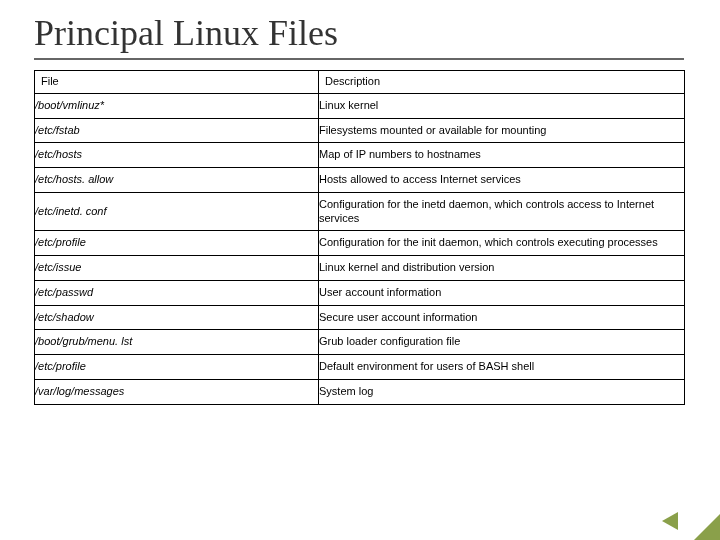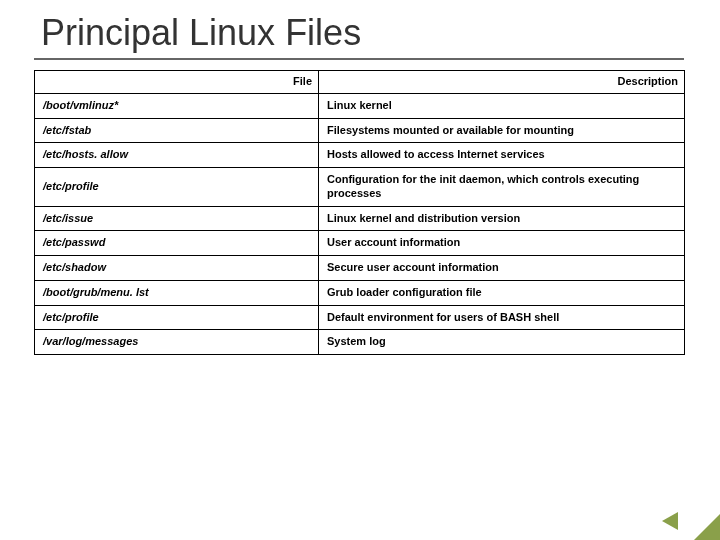--- a/index.html
+++ b/index.html
@@ -14,22 +14,22 @@
   }
   .slide {
     position: relative;
     width: 720px;
     height: 540px;
     box-sizing: border-box;
   }
   .title {
     position: absolute;
     top: 12px;
-    left: 41px;
-    font-family: Liberation Sans, sans-serif;
+    left: 34px;
+    font-family: Liberation Serif, serif;
     font-size: 36px;
     font-weight: 400;
     color: #333;
   }
   .underline {
     position: absolute;
     top: 58px;
     left: 34px;
     width: 650px;
     height: 2px;
@@ -43,28 +43,28 @@
     border-collapse: collapse;
     table-layout: fixed;
   }
   .tbl th, .tbl td {
     border: 1.5px solid #000;
     font-size: 11px;
     line-height: 1.25;
     vertical-align: middle;
   }
   .tbl th {
-    font-weight: 700;
-    text-align: right;
+    font-weight: 400;
+    text-align: left;
     padding: 4px 6px;
   }
   .tbl td {
-    font-weight: 700;
+    font-weight: 400;
     text-align: left;
-    padding: 5px 6px 5px 8px;
+    padding: 5px 6px 5px 0;
   }
   .tbl td.fcol {
     width: 284px;
     font-style: italic;
   }
   .tbl td.dcol {
     width: 366px;
   }
   .corner-accent {
     position: absolute;
@@ -107,22 +107,30 @@
     <tbody>
       <tr>
           <td class="fcol">/boot/vmlinuz*</td>
           <td class="dcol">Linux kernel</td>
         </tr>
       <tr>
           <td class="fcol">/etc/fstab</td>
           <td class="dcol">Filesystems mounted or available for mounting</td>
         </tr>
       <tr>
+          <td class="fcol">/etc/hosts</td>
+          <td class="dcol">Map of IP numbers to hostnames</td>
+        </tr>
+      <tr>
           <td class="fcol">/etc/hosts. allow</td>
           <td class="dcol">Hosts allowed to access Internet services</td>
+        </tr>
+      <tr>
+          <td class="fcol">/etc/inetd. conf</td>
+          <td class="dcol">Configuration for the inetd daemon, which controls access to Internet services</td>
         </tr>
       <tr>
           <td class="fcol">/etc/profile</td>
           <td class="dcol">Configuration for the init daemon, which controls executing processes</td>
         </tr>
       <tr>
           <td class="fcol">/etc/issue</td>
           <td class="dcol">Linux kernel and distribution version</td>
         </tr>
       <tr>

